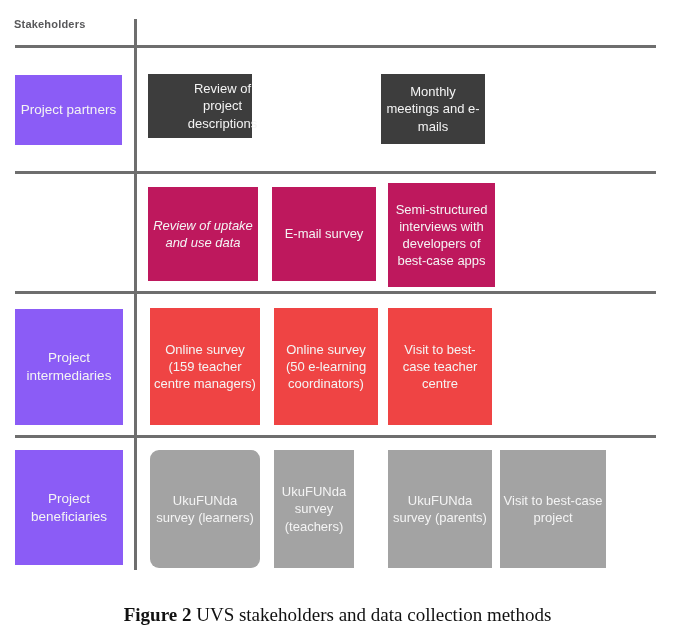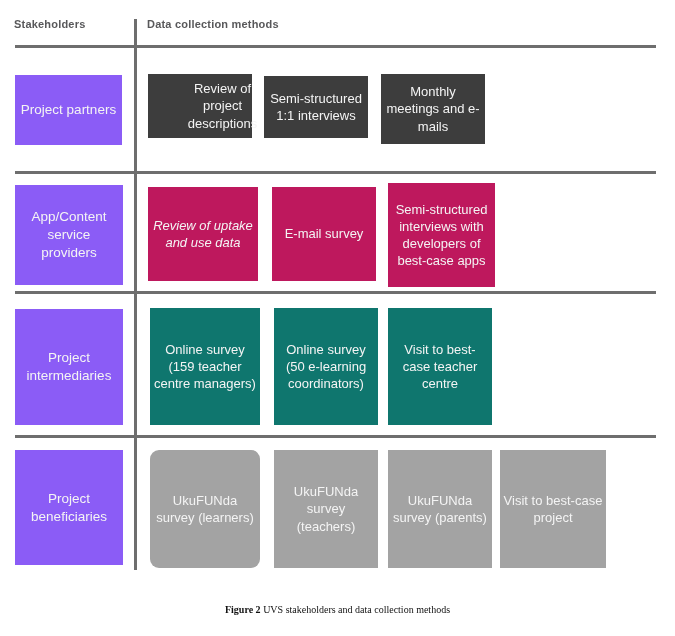--- a/index.html
+++ b/index.html
@@ -27,71 +27,68 @@
     position:absolute;
     display:flex;align-items:center;justify-content:center;
     text-align:center;
     color:#f4f4f4;
     font-size:13px;line-height:1.32;
     padding:4px 3px;box-sizing:border-box;
   }
   .stakeholder{background:#8b5cf6;font-size:13.5px;}
   .shade-1{background:#3d3d3d;}
   .shade-2{background:#be185d;}
-  .shade-3{background:#0f766e;}
+  .shade-3{background:#ef4444;}
   .shade-4{background:#a3a3a3;}
   
   .s1{left:15px;top:75px;width:107px;height:70px;}
   .r1m1{left:148px;top:74px;width:104px;height:64px;padding-left:48px;}
   .r1m2{left:264px;top:76px;width:104px;height:62px;}
   .r1m3{left:381px;top:74px;width:104px;height:70px;}
   
   .s2{left:15px;top:185px;width:108px;height:100px;}
   .r2m1{left:148px;top:187px;width:110px;height:94px;font-style:italic;}
   .r2m2{left:272px;top:187px;width:104px;height:94px;}
   .r2m3{left:388px;top:183px;width:107px;height:104px;}
   
   .s3{left:15px;top:309px;width:108px;height:116px;}
   .r3m1{left:150px;top:308px;width:110px;height:117px;}
   .r3m2{left:274px;top:308px;width:104px;height:117px;}
   .r3m3{left:388px;top:308px;width:104px;height:117px;}
   
   .s4{left:15px;top:450px;width:108px;height:115px;}
   .r4m1{left:150px;top:450px;width:110px;height:118px;border-radius:9px;}
-  .r4m2{left:274px;top:450px;width:104px;height:118px;}
+  .r4m2{left:274px;top:450px;width:80px;height:118px;}
   .r4m3{left:388px;top:450px;width:104px;height:118px;}
   .r4m4{left:500px;top:450px;width:106px;height:118px;}
   .caption{
     position:absolute;left:0;top:604px;width:675px;
     text-align:center;
     font-family:"Liberation Serif", serif;
-    font-size:10px;color:#111111;
+    font-size:19px;color:#111111;
   }
   .caption b{font-weight:bold;}
 </style>
 </head>
 <body>
 
 <div class="canvas">
 
   <div class="col-header hdr-stakeholders">Stakeholders</div>
-  <div class="col-header hdr-methods">Data collection methods</div>
 
   <div class="vline"></div>
   <div class="hline hl-1"></div>
   <div class="hline hl-2"></div>
   <div class="hline hl-3"></div>
   <div class="hline hl-4"></div>
 
   <div class="box stakeholder s1">Project partners</div>
   <div class="box shade-1 r1m1">Review of project descriptions</div>
-  <div class="box shade-1 r1m2">Semi-structured 1:1 interviews</div>
   <div class="box shade-1 r1m3">Monthly meetings and e-mails</div>
 
-  <div class="box stakeholder s2">App/Content service providers</div>
   <div class="box shade-2 r2m1">Review of uptake and use data</div>
   <div class="box shade-2 r2m2">E-mail survey</div>
   <div class="box shade-2 r2m3">Semi-structured interviews with developers of best-case apps</div>
 
   <div class="box stakeholder s3">Project intermediaries</div>
   <div class="box shade-3 r3m1">Online survey (159 teacher centre managers)</div>
   <div class="box shade-3 r3m2">Online survey (50 e-learning coordinators)</div>
   <div class="box shade-3 r3m3">Visit to best-case teacher centre</div>
 
   <div class="box stakeholder s4">Project beneficiaries</div>

